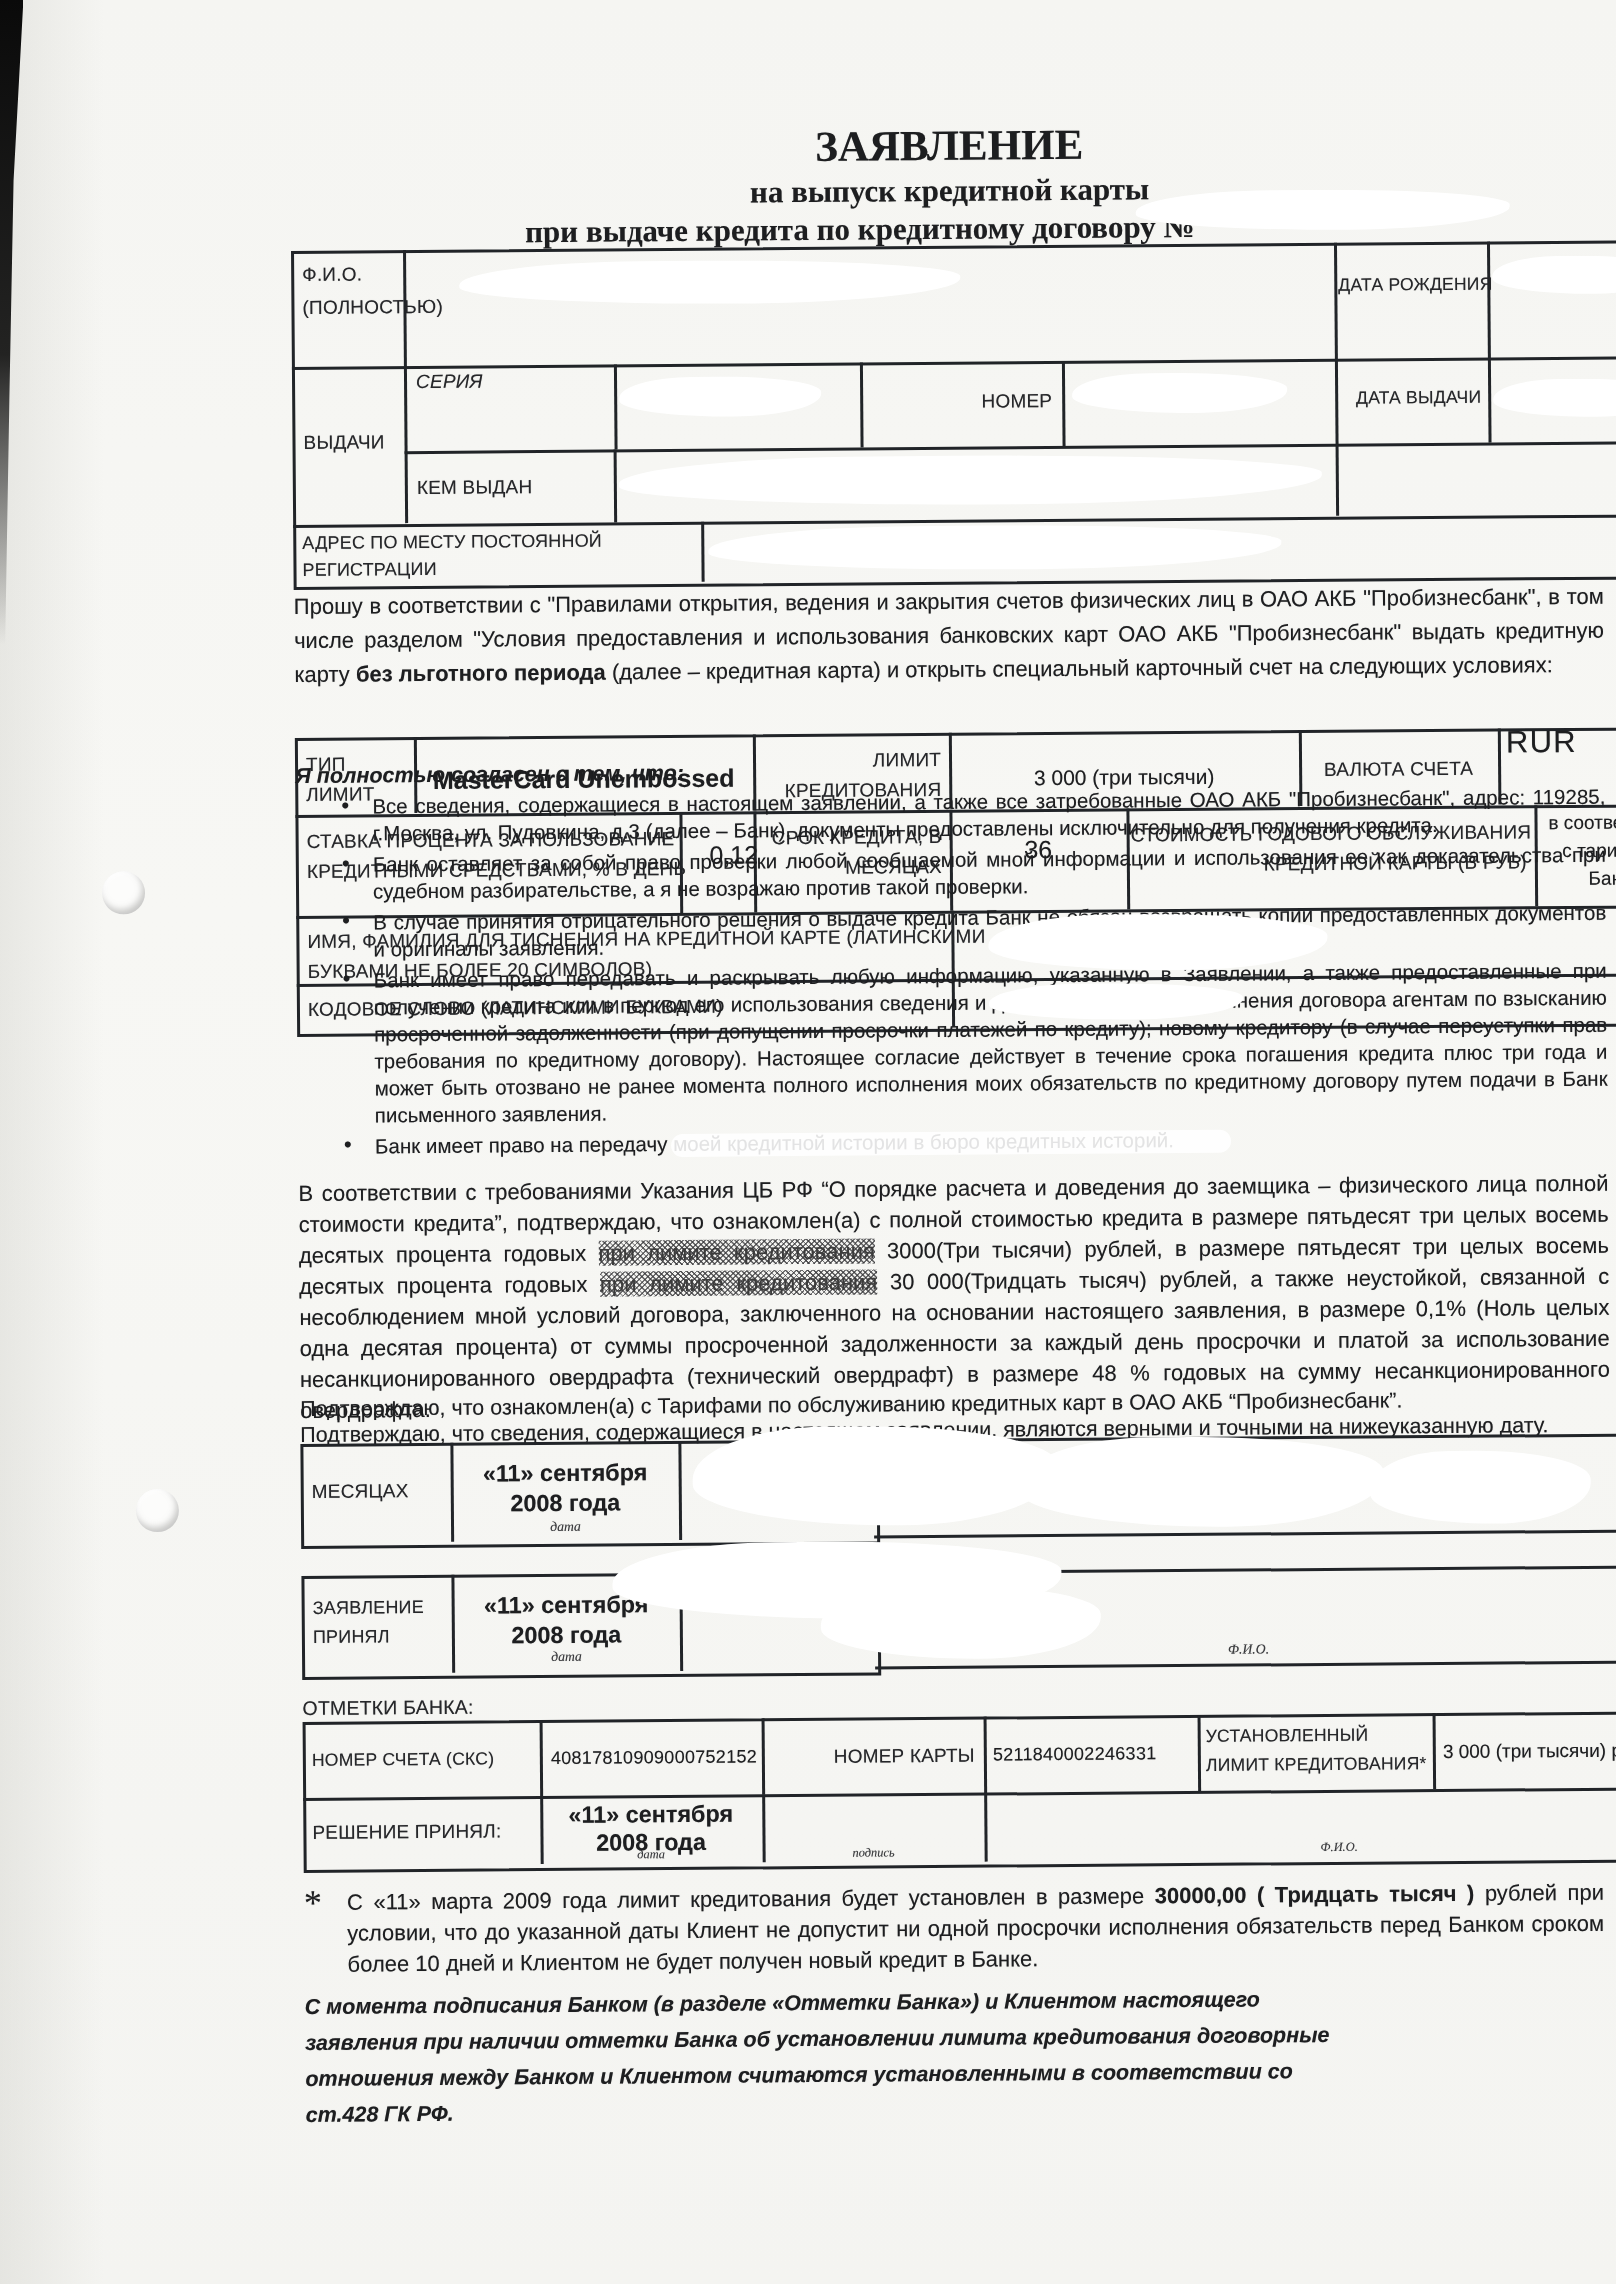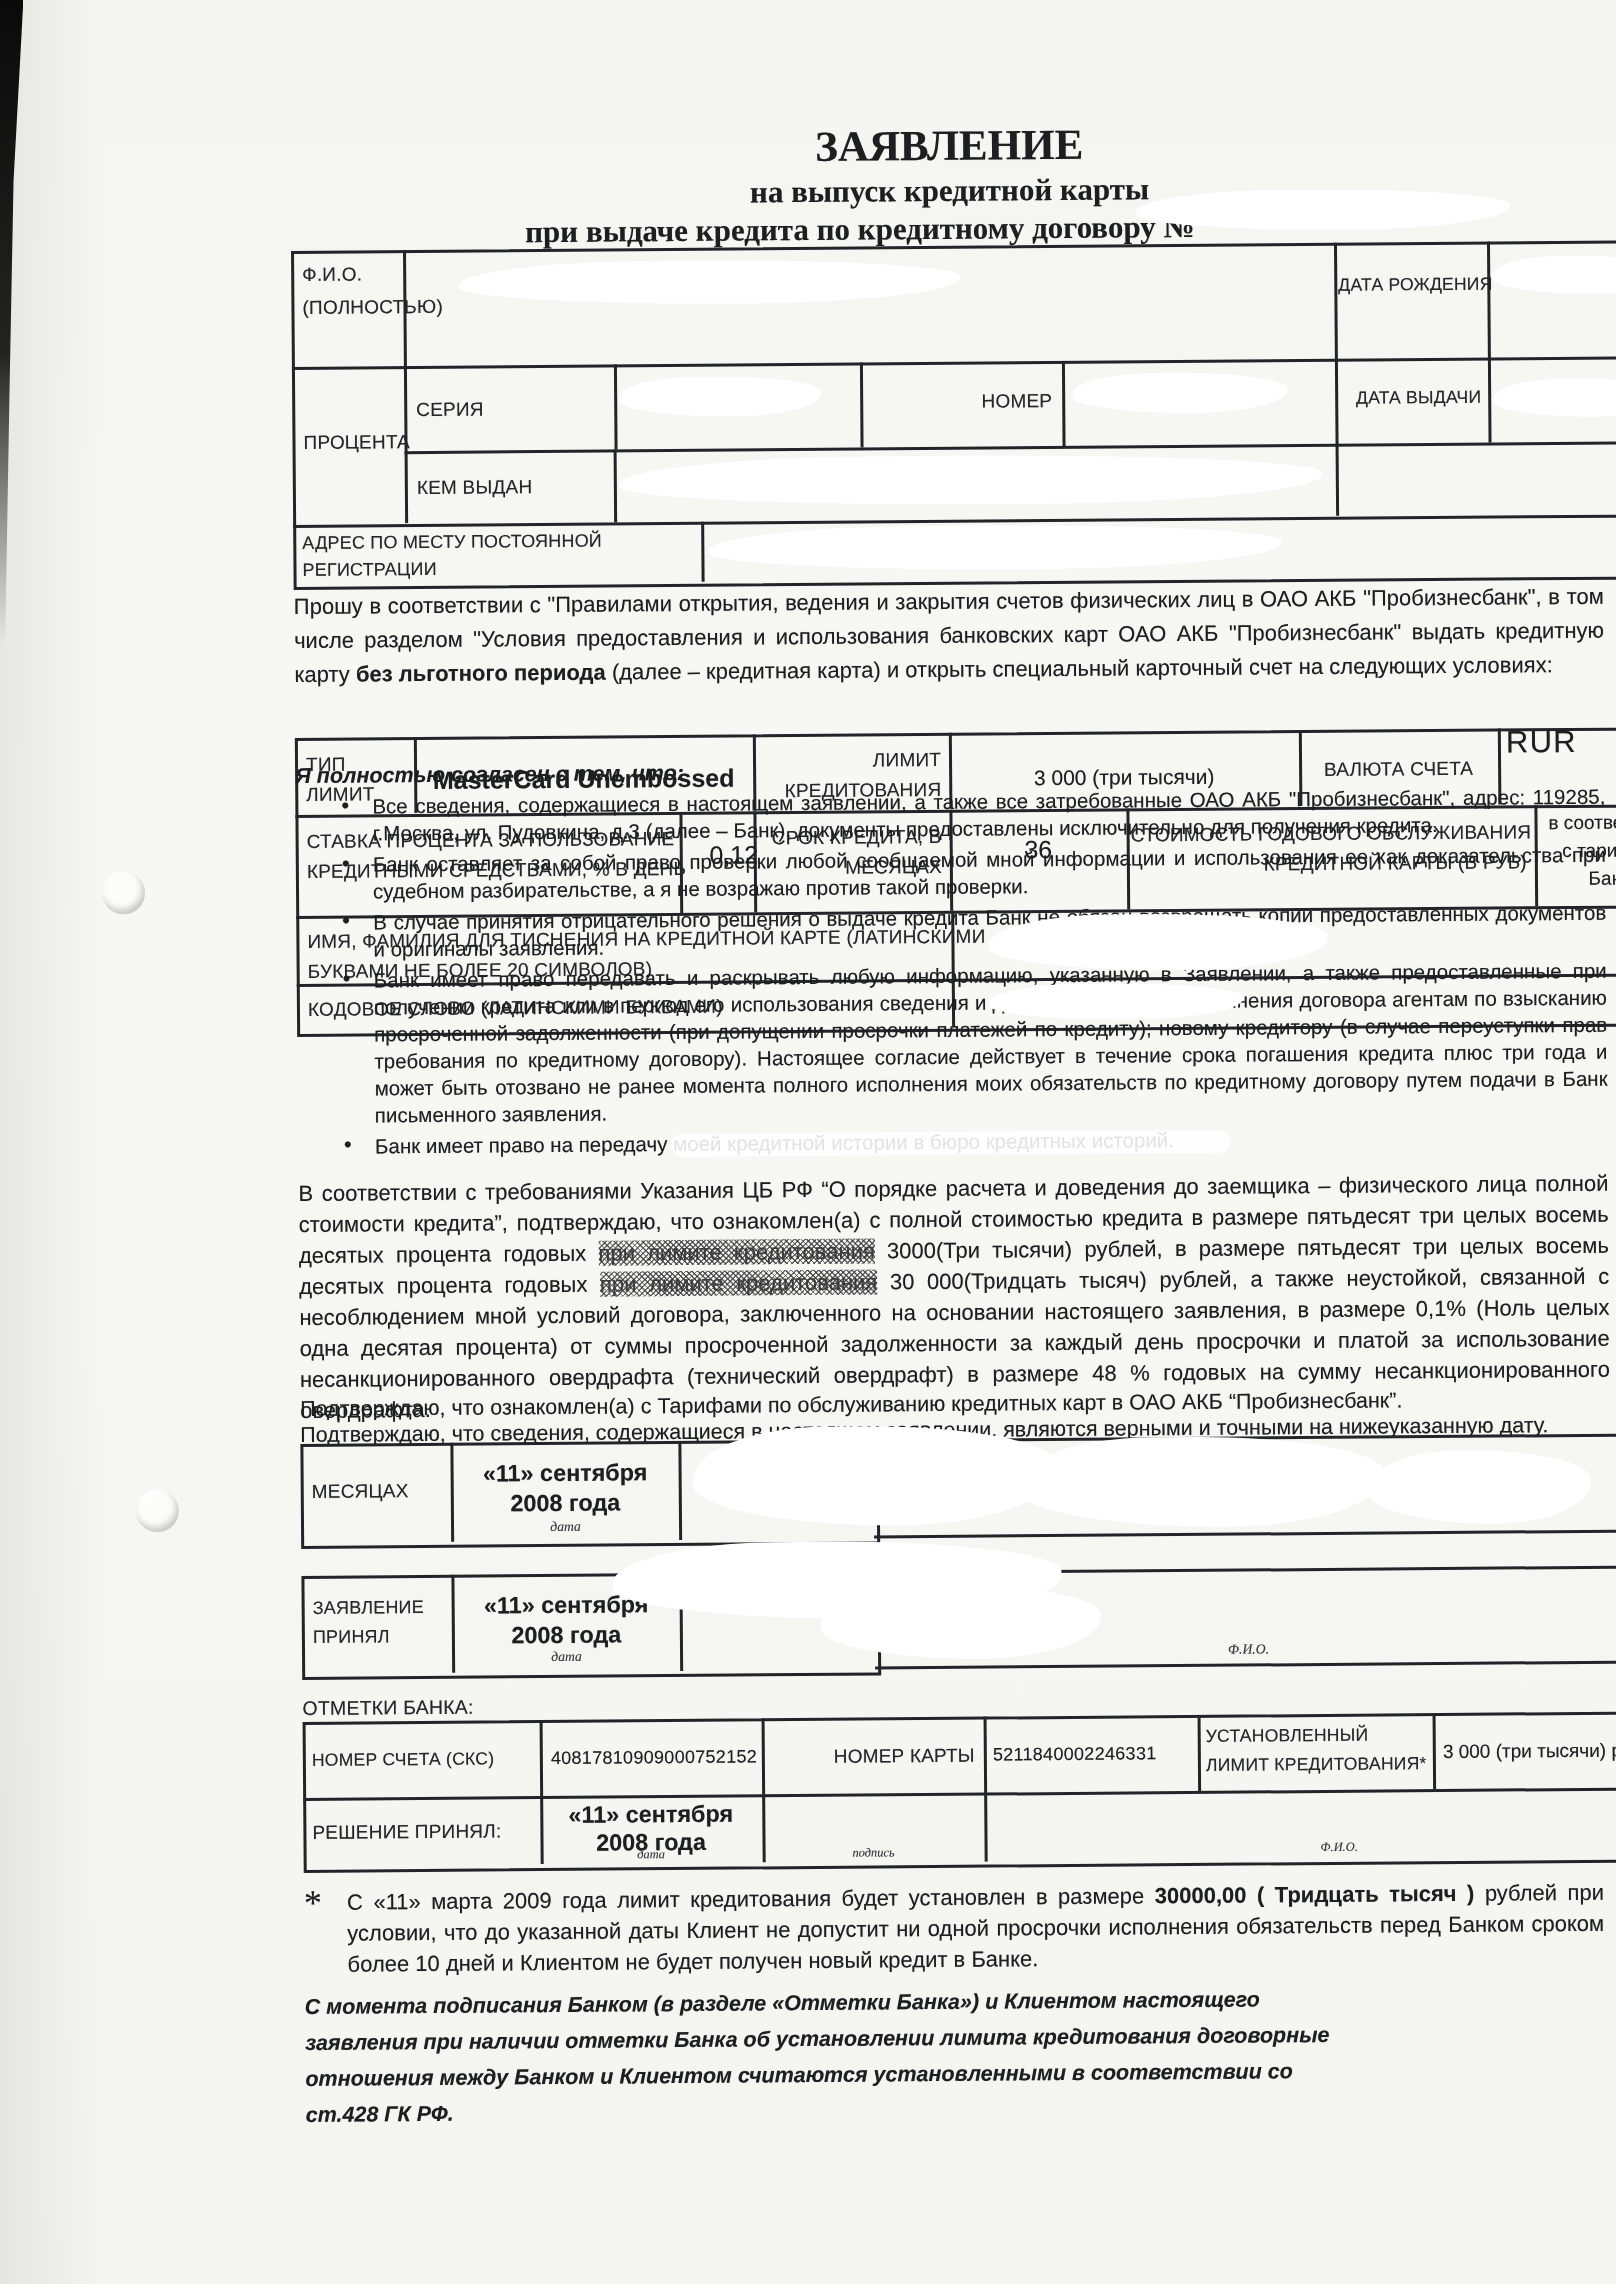--- a/index.html
+++ b/index.html
@@ -65,22 +65,22 @@
     <div class="vl" style="left:866px; top:363px; height:85px;"></div>
     <div class="vl" style="left:1068px; top:363px; height:85px;"></div>
     <div class="vl" style="left:1341px; top:247px; height:273px;"></div>
     <div class="vl" style="left:1494px; top:247px; height:201px;"></div>
     <div class="vl" style="left:619px; top:448px; height:73px;"></div>
     <div class="vl" style="left:706px; top:521px; height:60px;"></div>
 
     <div class="t lbl" style="left:309px; top:260px;">Ф.И.О.</div>
     <div class="t lbl" style="left:309px; top:293px;">(ПОЛНОСТЬЮ)</div>
     <div class="t lbl c" style="left:1345px; top:279px; width:146px; font-size:17.6px;">ДАТА РОЖДЕНИЯ</div>
-    <div class="t lbl" style="left:309px; top:428px;">ПРОЦЕНТА</div>
-    <div class="t lbl" style="left:422px; top:396px;">СЕРИЯ</div>
+    <div class="t lbl" style="left:309px; top:428px;">ВЫДАЧИ</div>
+    <div class="t lbl" style="left:422px; top:368px;font-style:italic;">СЕРИЯ</div>
     <div class="t lbl r" style="left:902px; top:392px; width:156px;">НОМЕР</div>
     <div class="t lbl r" style="left:1345px; top:392px; width:142px; font-size:17.6px;">ДАТА ВЫДАЧИ</div>
     <div class="t lbl" style="left:422px; top:474px;">КЕМ ВЫДАН</div>
     <div class="t lbl" style="left:307px; top:529px; font-size:18px;">АДРЕС ПО МЕСТУ ПОСТОЯННОЙ</div>
     <div class="t lbl" style="left:307px; top:556px; font-size:18px;">РЕГИСТРАЦИИ</div>
 
     <div class="t wrap j" style="left:298px; top:586px; width:1310px; font-size:22px; line-height:34px;">
       <span>Прошу в соответствии с "Правилами открытия, ведения и закрытия счетов физических лиц в ОАО АКБ "Пробизнесбанк", в том числе разделом "Условия предоставления и использования банковских карт ОАО АКБ "Пробизнесбанк" выдать кредитную карту </span><strong>без льготного периода</strong><span> (далее – кредитная карта) и открыть специальный карточный счет на следующих условиях:</span>
     </div>
 

